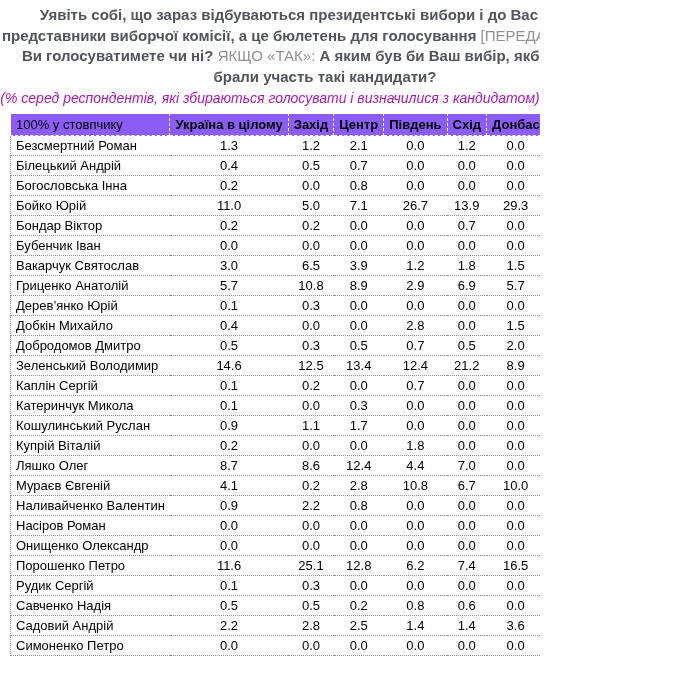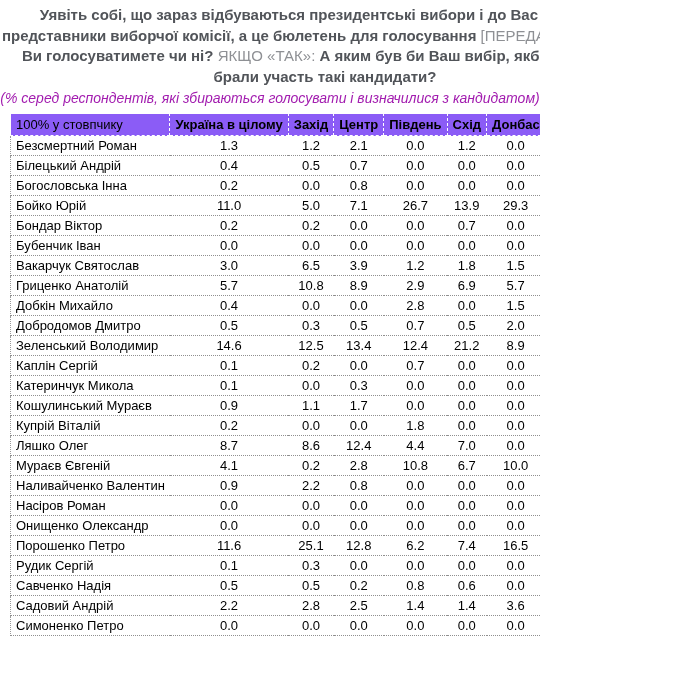--- a/index.html
+++ b/index.html
@@ -176,20 +176,29 @@
         <tr>
           <td class="name">Гриценко Анатолій</td>
           <td class="val">5.7</td>
           <td class="val">10.8</td>
           <td class="val">8.9</td>
           <td class="val">2.9</td>
           <td class="val">6.9</td>
           <td class="val">5.7</td>
         </tr>
         <tr>
+          <td class="name">Дерев’янко Юрій</td>
+          <td class="val">0.1</td>
+          <td class="val">0.3</td>
+          <td class="val">0.0</td>
+          <td class="val">0.0</td>
+          <td class="val">0.0</td>
+          <td class="val">0.0</td>
+        </tr>
+        <tr>
           <td class="name">Добкін Михайло</td>
           <td class="val">0.4</td>
           <td class="val">0.0</td>
           <td class="val">0.0</td>
           <td class="val">2.8</td>
           <td class="val">0.0</td>
           <td class="val">1.5</td>
         </tr>
         <tr>
           <td class="name">Добродомов Дмитро</td>
@@ -221,21 +230,21 @@
         <tr>
           <td class="name">Катеринчук Микола</td>
           <td class="val">0.1</td>
           <td class="val">0.0</td>
           <td class="val">0.3</td>
           <td class="val">0.0</td>
           <td class="val">0.0</td>
           <td class="val">0.0</td>
         </tr>
         <tr>
-          <td class="name">Кошулинський Мураєв</td>
+          <td class="name">Кошулинський Руслан</td>
           <td class="val">0.9</td>
           <td class="val">1.1</td>
           <td class="val">1.7</td>
           <td class="val">0.0</td>
           <td class="val">0.0</td>
           <td class="val">0.0</td>
         </tr>
         <tr>
           <td class="name">Купрій Віталій</td>
           <td class="val">0.2</td>

